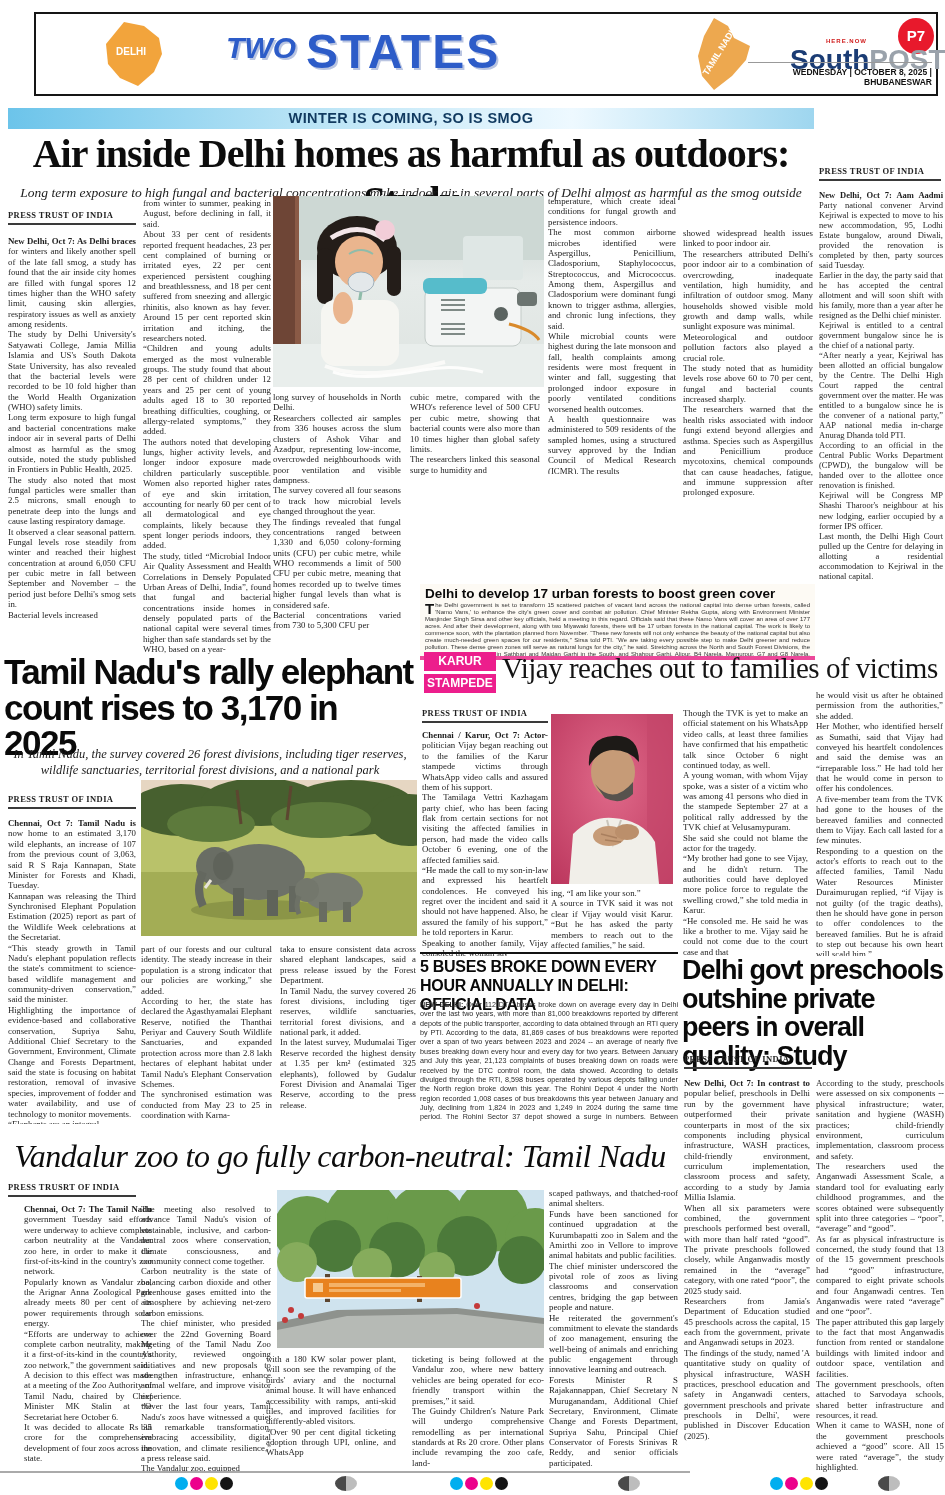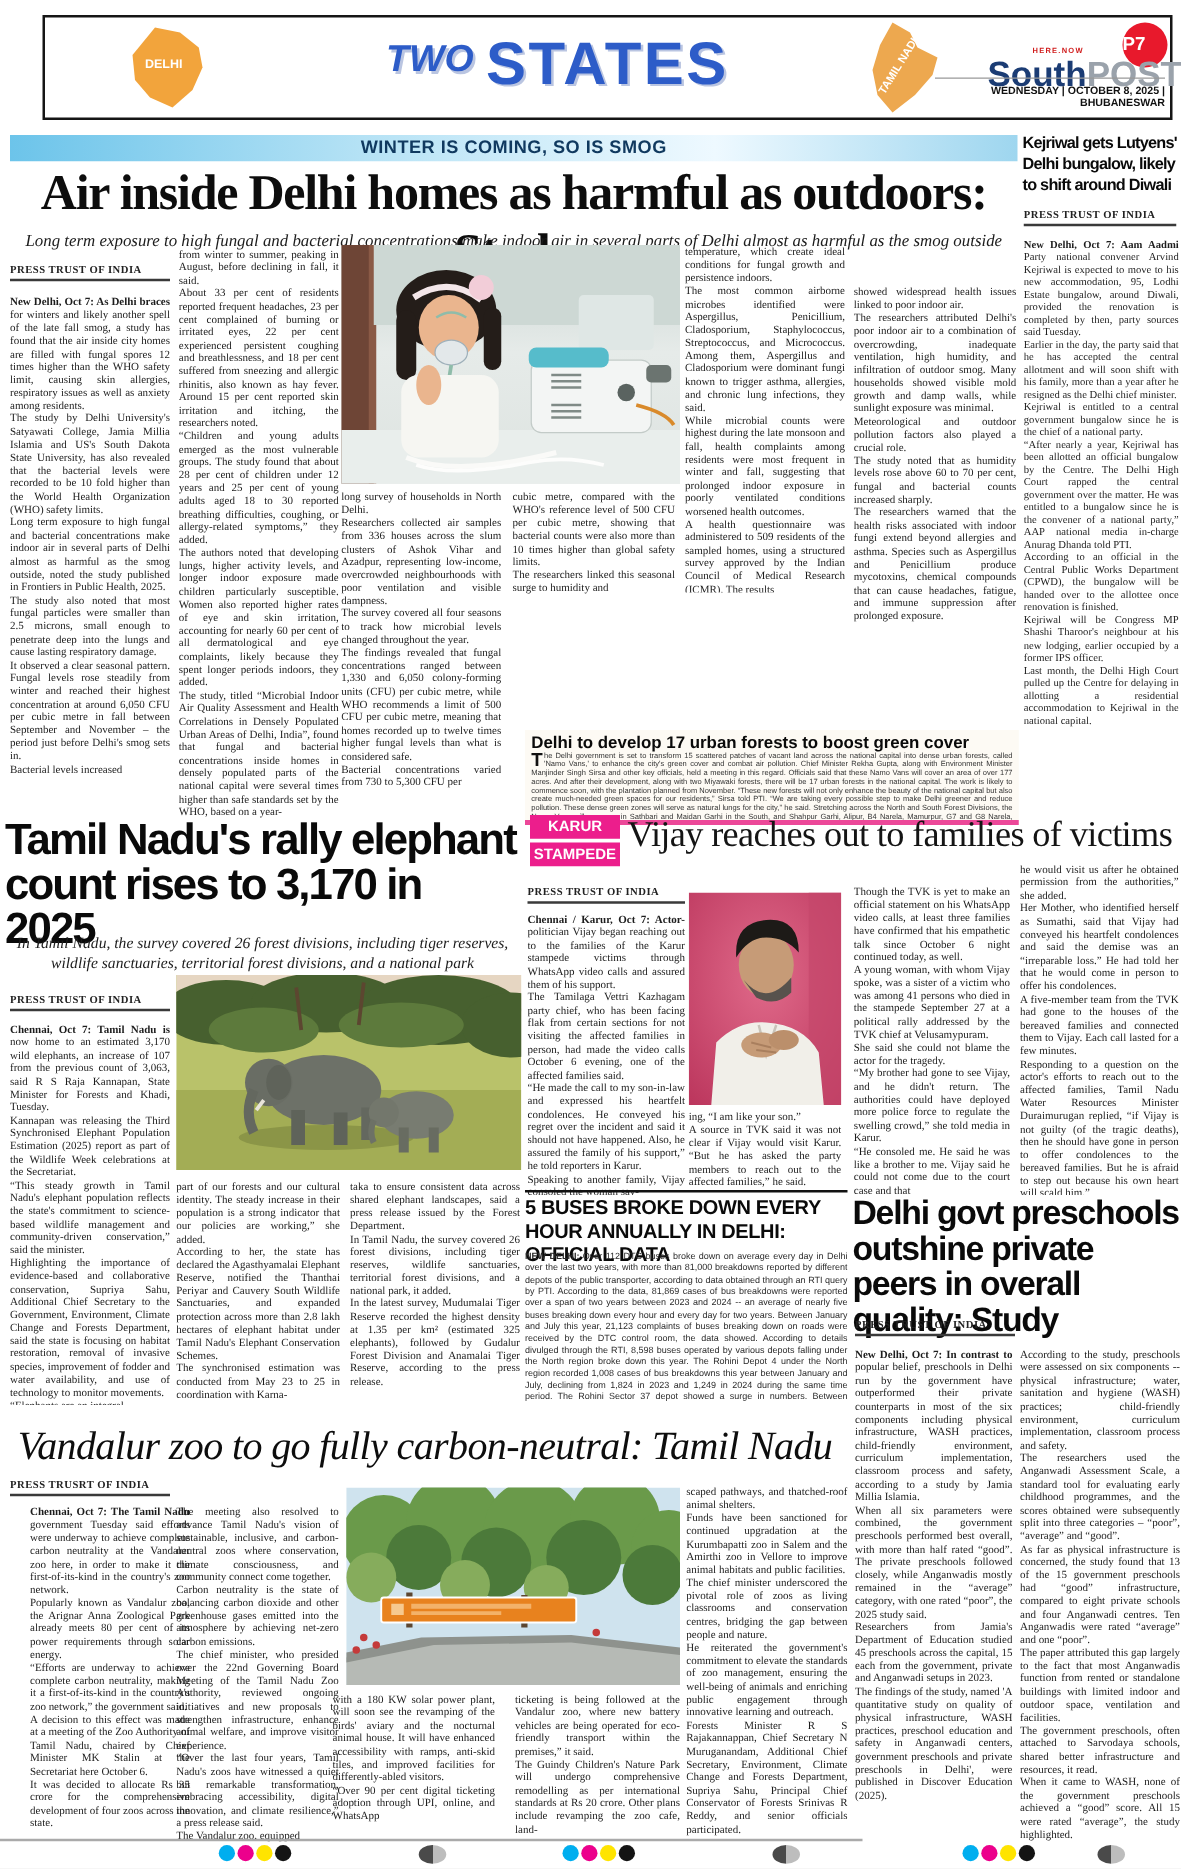--- a/index.html
+++ b/index.html
@@ -1,30 +1,30 @@
 <!DOCTYPE html>
 <html><head>
 <meta charset="utf-8">
 <style>
   html,body{margin:0;padding:0;background:#e9e9e9;}
   .page{position:relative;width:945px;height:1495px;background:#ffffff;overflow:hidden;
         font-family:"Liberation Serif",serif;color:#1c1c1c;}
   .abs{position:absolute;}
   
   .masthead{left:34px;top:12px;width:900px;height:80px;border:2px solid #151515;background:#fff;}
-  .mast-title{left:190px;top:10px;width:440px;text-align:center;white-space:nowrap;}
+  .mast-title{left:190px;top:10px;width:440px;text-align:left;white-space:nowrap;}
   .mast-two{font-family:"Liberation Sans",sans-serif;font-style:italic;font-weight:800;
             font-size:30px;color:#2d5cc8;vertical-align:10px;margin-right:10px;
             text-shadow:2px 2px 0 rgba(130,150,200,.55);}
   .mast-states{font-family:"Liberation Sans",sans-serif;font-weight:800;font-size:48px;color:#2d5cc8;
             letter-spacing:2px;text-shadow:2px 2px 0 rgba(130,150,200,.55);}
   .map-label{position:absolute;color:#fff;font-family:"Liberation Sans",sans-serif;font-weight:700;}
   .p7{left:862px;top:4px;width:36px;height:36px;border-radius:50%;background:#e8192c;color:#fff;
       font-family:"Liberation Sans",sans-serif;font-weight:800;font-size:15px;line-height:36px;
-      text-align:left;}
+      text-align:center;}
   .brand{left:754px;top:30px;white-space:nowrap;font-family:"Liberation Sans",sans-serif;font-weight:800;font-size:28px;}
   .brand .o{color:#1b3c74;} .brand .p{color:#9aa2ab;}
   .brand-tag{left:790px;top:24px;font-family:"Liberation Sans",sans-serif;font-weight:700;
       font-size:6px;color:#d01c1c;letter-spacing:1px;}
   .dateline{left:712px;top:48px;width:184px;text-align:right;border-top:1px solid #999;padding-top:4px;
       font-family:"Liberation Sans",sans-serif;font-weight:700;font-size:8.5px;color:#111;}
   
   .kicker{left:8px;top:108px;width:806px;height:21px;line-height:21px;text-align:center;
       background:linear-gradient(90deg,#6cc4ea 0%,#b5e2f5 35%,#eef9ff 70%,#9ed6ef 100%);
       font-family:"Liberation Sans",sans-serif;font-weight:800;font-size:14.5px;color:#10395f;letter-spacing:.4px;}
@@ -164,21 +164,20 @@
 The researchers attributed Delhi's poor indoor air to a combination of overcrowding, inadequate ventilation, high humidity, and infiltration of outdoor smog. Many households showed visible mold growth and damp walls, while sunlight exposure was minimal.
 Meteorological and outdoor pollution factors also played a crucial role.
 The study noted that as humidity levels rose above 60 to 70 per cent, fungal and bacterial counts increased sharply.
 The researchers warned that the health risks associated with indoor fungi extend beyond allergies and asthma. Species such as Aspergillus and Penicillium produce mycotoxins, chemical compounds that can cause headaches, fatigue, and immune suppression after prolonged exposure.</div>
 
   <div class="abs forest-box">
     <div class="forest-hl">Delhi to develop 17 urban forests to boost green cover</div>
     <div class="forest-body"><span class="dropcap">T</span><span>he Delhi government is set to transform 15 scattered patches of vacant land across the national capital into dense urban forests, called 'Namo Vans,' to enhance the city's green cover and combat air pollution. Chief Minister Rekha Gupta, along with Environment Minister Manjinder Singh Sirsa and other key officials, held a meeting in this regard. Officials said that these Namo Vans will cover an area of over 177 acres. And after their development, along with two Miyawaki forests, there will be 17 urban forests in the national capital. The work is likely to commence soon, with the plantation planned from November. “These new forests will not only enhance the beauty of the national capital but also create much-needed green spaces for our residents,” Sirsa told PTI. “We are taking every possible step to make Delhi greener and reduce pollution. These dense green zones will serve as natural lungs for the city,” he said. Stretching across the North and South Forest Divisions, the Namo Vans will come up in Sathbari and Maidan Garhi in the South, and Shahpur Garhi, Alipur, B4 Narela, Mamurpur, G7 and G8 Narela, Barwala in Sector 32 Rohini, Pehladpur Bagar in Sector 30 Rohini, Pansali in Sector 32 Rohini, Mahamudpura Mazri A in Rohini, Pansali in Sector 31 Rohini, and Sector 32 Rohini in the North.</span></div>
   </div>
 
-  <div class="abs" style="left:818px;top:106px;width:126px;font-family:'Liberation Sans',sans-serif;font-weight:800;font-size:13px;line-height:1.3;letter-spacing:-0.6px;color:#0a0a0a;">Kejriwal gets Lutyens' Delhi bungalow, likely to shift around Diwali</div>
   <div class="abs byline" style="left:819px;top:166px;width:122px;">PRESS TRUST OF INDIA</div>
   <div class="abs coltext firstbold" style="left:819px;top:190px;width:124px;height:438px;font-size:8.5px;">New Delhi, Oct 7: Aam Aadmi Party national convener Arvind Kejriwal is expected to move to his new accommodation, 95, Lodhi Estate bungalow, around Diwali, provided the renovation is completed by then, party sources said Tuesday.
 Earlier in the day, the party said that he has accepted the central allotment and will soon shift with his family, more than a year after he resigned as the Delhi chief minister.
 Kejriwal is entitled to a central government bungalow since he is the chief of a national party.
 “After nearly a year, Kejriwal has been allotted an official bungalow by the Centre. The Delhi High Court rapped the central government over the matter. He was entitled to a bungalow since he is the convener of a national party,” AAP national media in-charge Anurag Dhanda told PTI.
 According to an official in the Central Public Works Department (CPWD), the bungalow will be handed over to the allottee once renovation is finished.
 Kejriwal will be Congress MP Shashi Tharoor's neighbour at his new lodging, earlier occupied by a former IPS officer.
 Last month, the Delhi High Court pulled up the Centre for delaying in allotting a residential accommodation to Kejriwal in the national capital.</div>
 
   <div class="abs" style="left:4px;top:654px;width:412px;font-family:'Liberation Sans',sans-serif;font-weight:800;font-size:35px;line-height:1.02;letter-spacing:-1.5px;color:#0a0a0a;">

